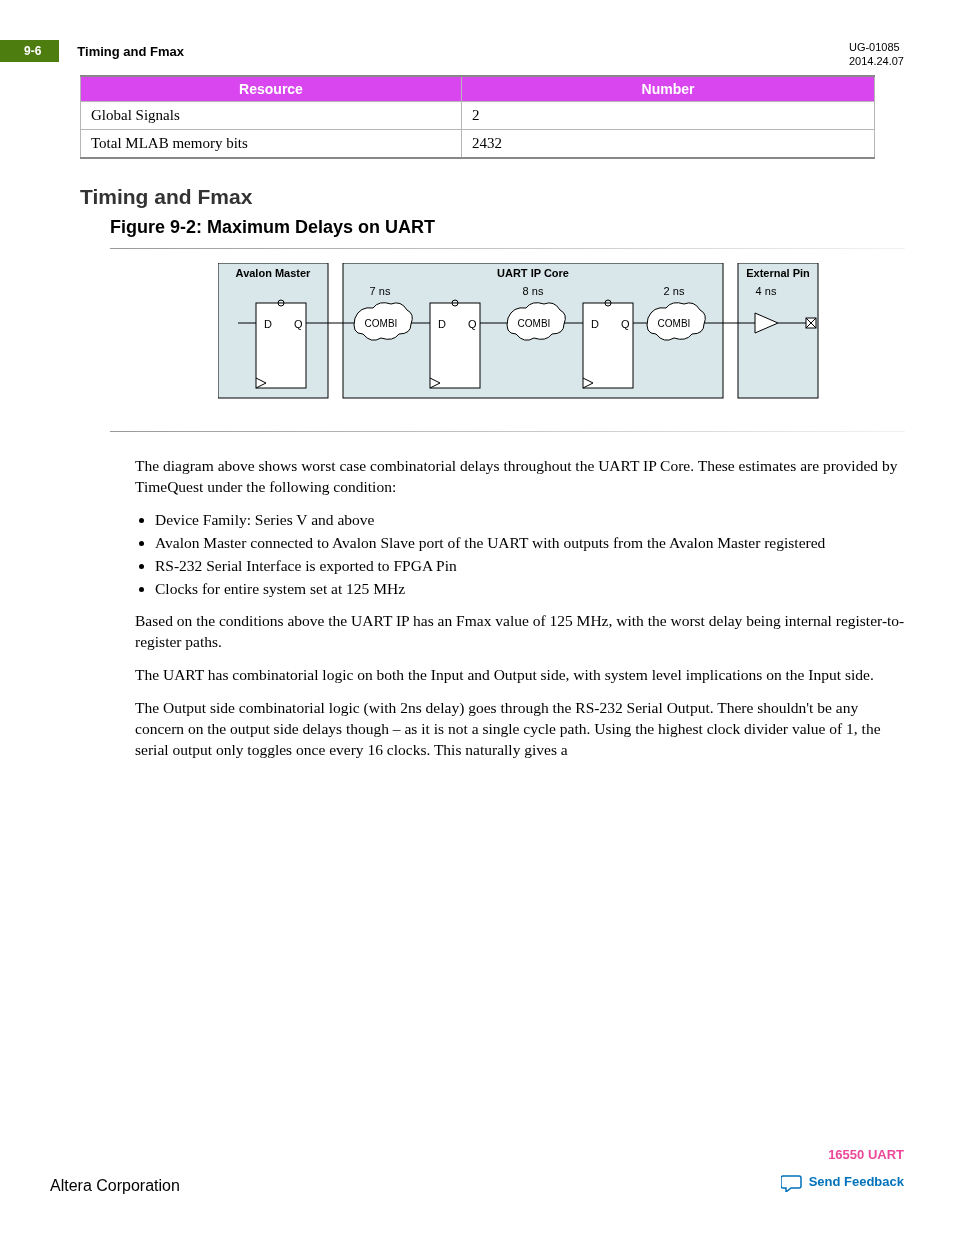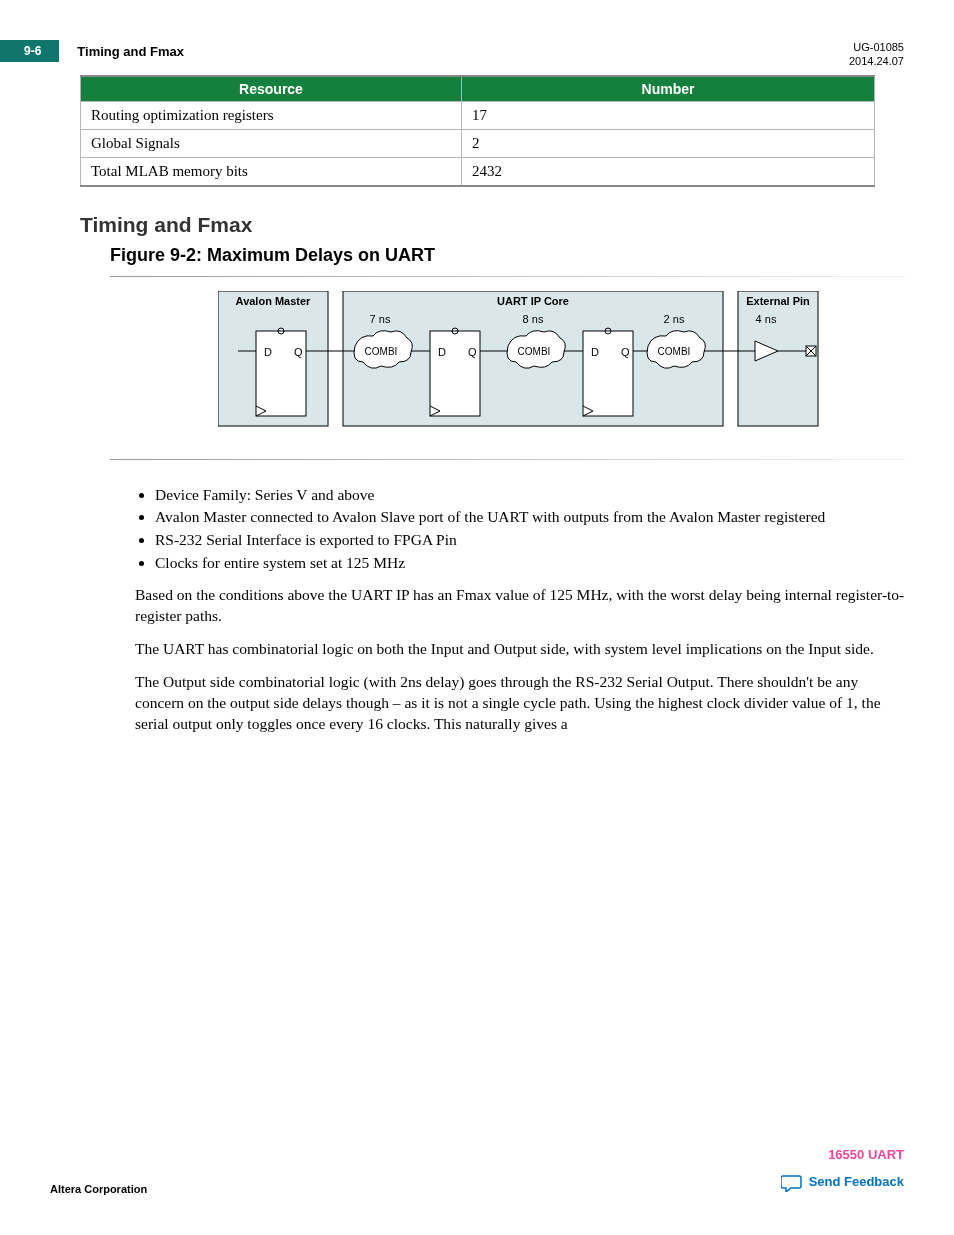--- a/index.html
+++ b/index.html
@@ -20,50 +20,50 @@
     display: flex;
     justify-content: space-between;
     align-items: flex-start;
     margin-bottom: 6px;
   }
   .header-left {
     display: flex;
     align-items: center;
   }
   .page-num-box {
-    background: #0f766e;
+    background: #4d7c0f;
     color: #fff;
     font-family: 'Myriad Pro', Arial, sans-serif;
     font-weight: bold;
     font-size: 12px;
     padding: 4px 18px 4px 24px;
     margin-left: -50px;
   }
   .header-title {
     font-family: 'Myriad Pro', Arial, sans-serif;
     font-weight: bold;
     font-size: 13px;
     margin-left: 18px;
   }
   .header-right {
     font-family: 'Myriad Pro', Arial, sans-serif;
     font-size: 11px;
-    text-align: right;
+    text-align: left;
     color: #000;
     line-height: 1.3;
   }
   table.data-table {
     width: 795px;
     margin-left: 30px;
     border-collapse: collapse;
     border-top: 2px solid #888;
     border-bottom: 2px solid #888;
   }
   table.data-table th {
-    background: #15803d;
+    background: #d946ef;
     color: #fff;
     font-family: 'Myriad Pro', Arial, sans-serif;
     font-weight: 600;
     font-size: 14px;
     padding: 4px 19px;
     text-align: center;
     border: 1px solid #b5b5b5;
   }
   table.data-table td {
     border: 1px solid #b5b5b5;
@@ -115,22 +115,22 @@
     position: absolute;
     bottom: 40px;
     left: 50px;
     right: 50px;
     display: flex;
     justify-content: space-between;
     align-items: flex-end;
     font-family: 'Myriad Pro', Arial, sans-serif;
   }
   .footer-left {
-    font-weight: bold;
-    font-size: 11px;
+    font-weight: normal;
+    font-size: 16px;
   }
   .footer-right {
     text-align: right;
     font-weight: bold;
     font-size: 13px;
   }
   .footer-right .prod { color: #ec4899; }
   .footer-right .feedback {
     color: #0072bc;
     display: inline-flex;
@@ -157,24 +157,20 @@
 
   <table class="data-table">
     <thead>
       <tr>
         <th>Resource</th>
         <th>Number</th>
       </tr>
     </thead>
     <tbody>
       <tr>
-        <td>Routing optimization registers</td>
-        <td>17</td>
-      </tr>
-      <tr>
         <td>Global Signals</td>
         <td>2</td>
       </tr>
       <tr>
         <td>Total MLAB memory bits</td>
         <td>2432</td>
       </tr>
     </tbody>
   </table>
 
@@ -249,20 +245,21 @@
       <line x1="560" y1="60" x2="588" y2="60" stroke="#000"></line>
 
       <rect x="588" y="55" width="10" height="10" fill="#fff" stroke="#000"></rect>
       <line x1="588" y1="55" x2="598" y2="65" stroke="#000"></line>
       <line x1="598" y1="55" x2="588" y2="65" stroke="#000"></line>
     </svg>
   </div>
 
   <div class="hr-grad" style="margin-bottom:24px;"></div>
 
+  <p class="body-text">The diagram above shows worst case combinatorial delays throughout the UART IP Core. These estimates are provided by TimeQuest under the following condition:</p>
 
   <ul class="body-list">
     <li>Device Family: Series V and above</li>
     <li>Avalon Master connected to Avalon Slave port of the UART with outputs from the Avalon Master registered</li>
     <li>RS-232 Serial Interface is exported to FPGA Pin</li>
     <li>Clocks for entire system set at 125 MHz</li>
   </ul>
 
   <p class="body-text">Based on the conditions above the UART IP has an Fmax value of 125 MHz, with the worst delay being internal register-to-register paths.</p>
   <p class="body-text">The UART has combinatorial logic on both the Input and Output side, with system level implications on the Input side.</p>

